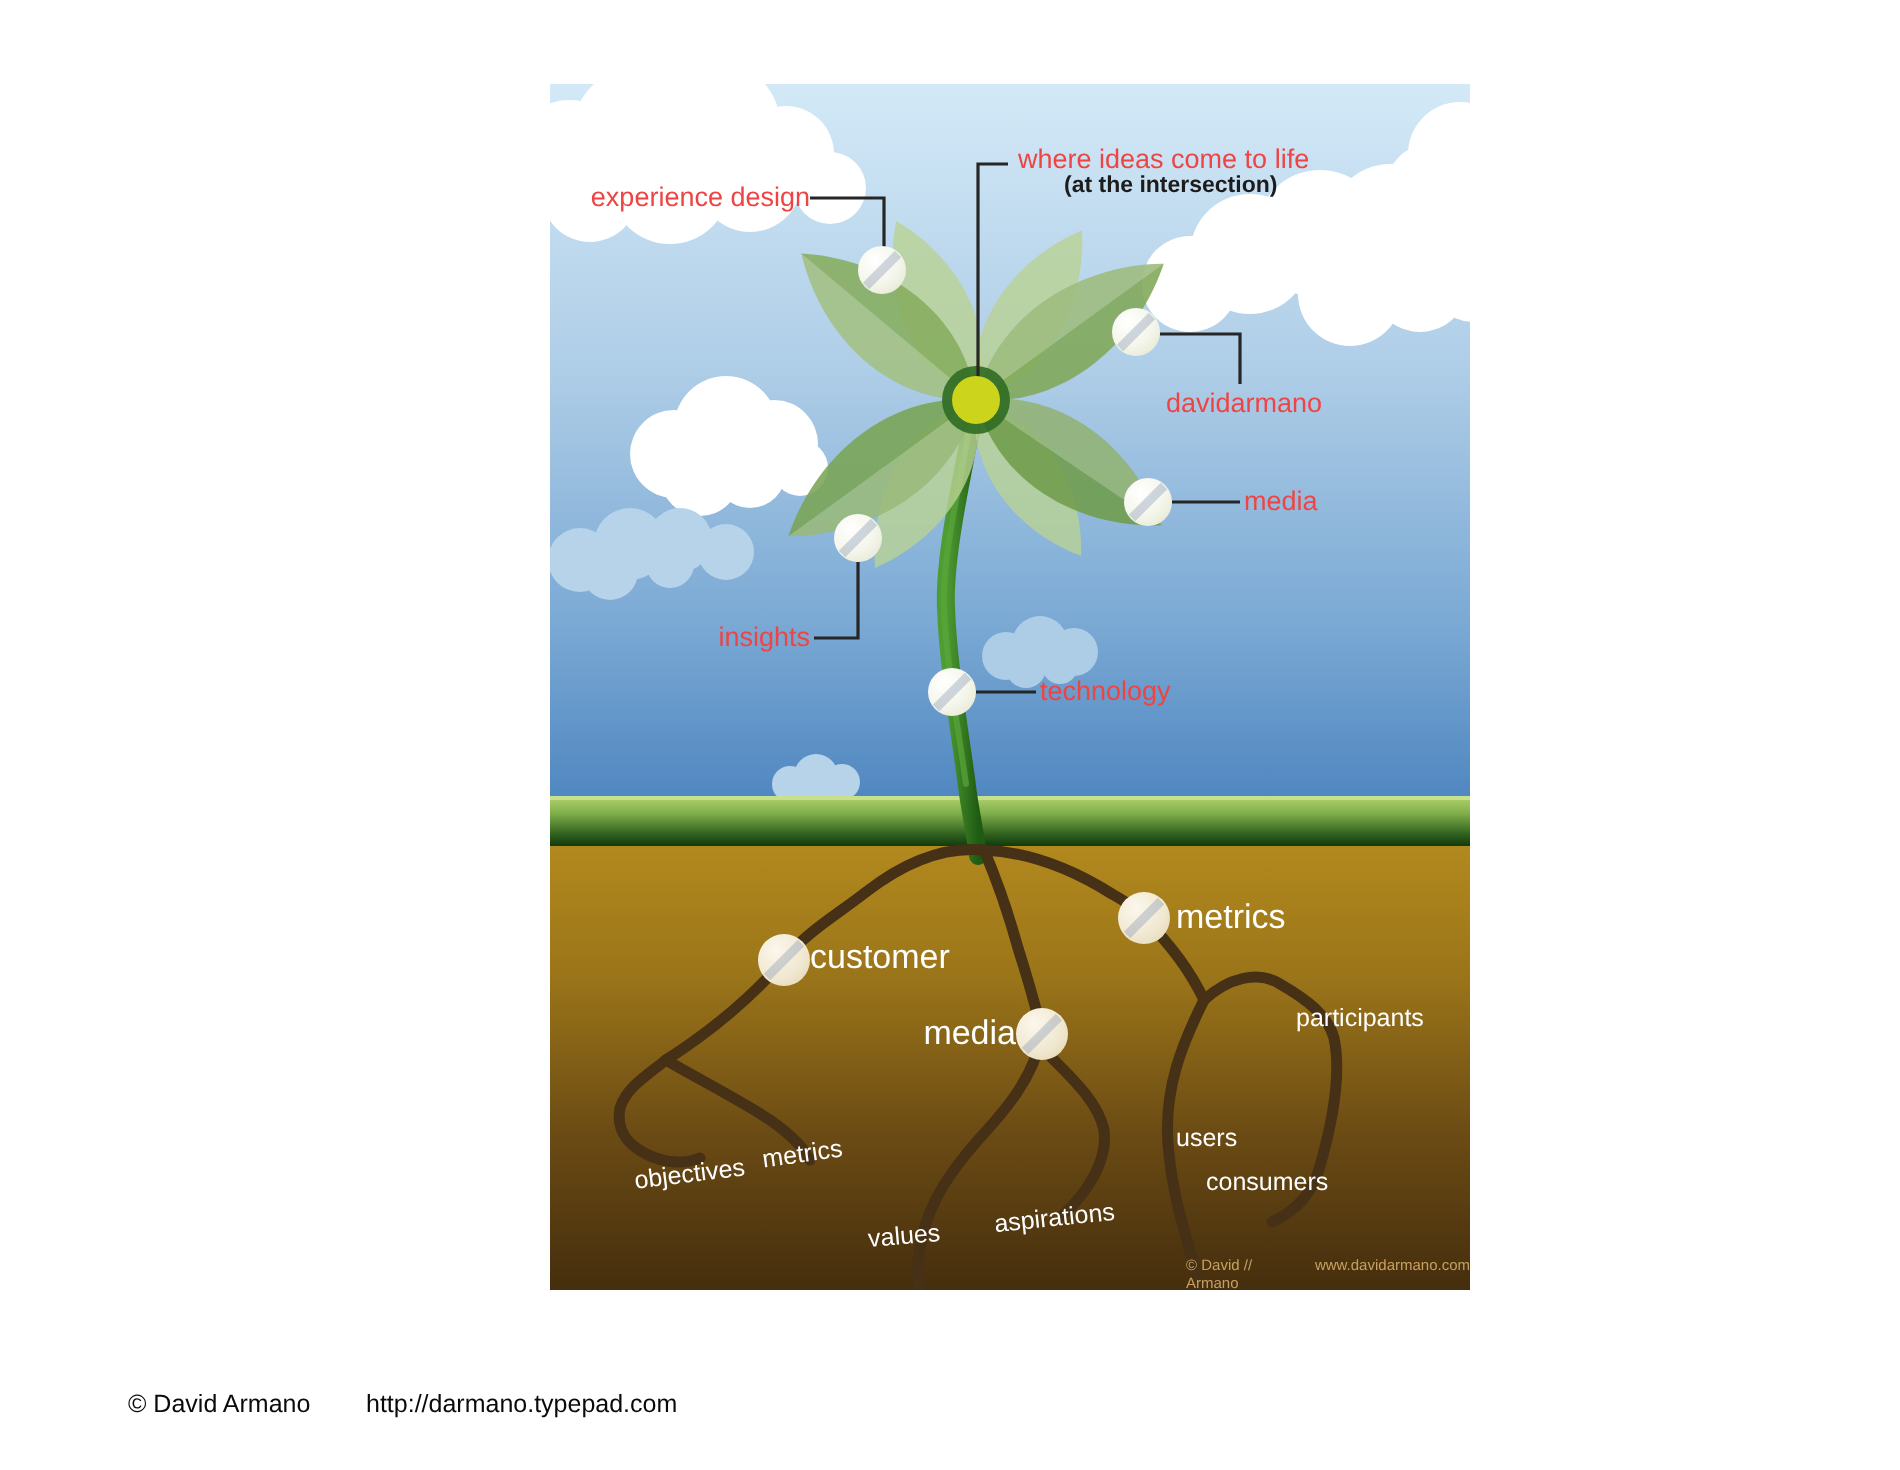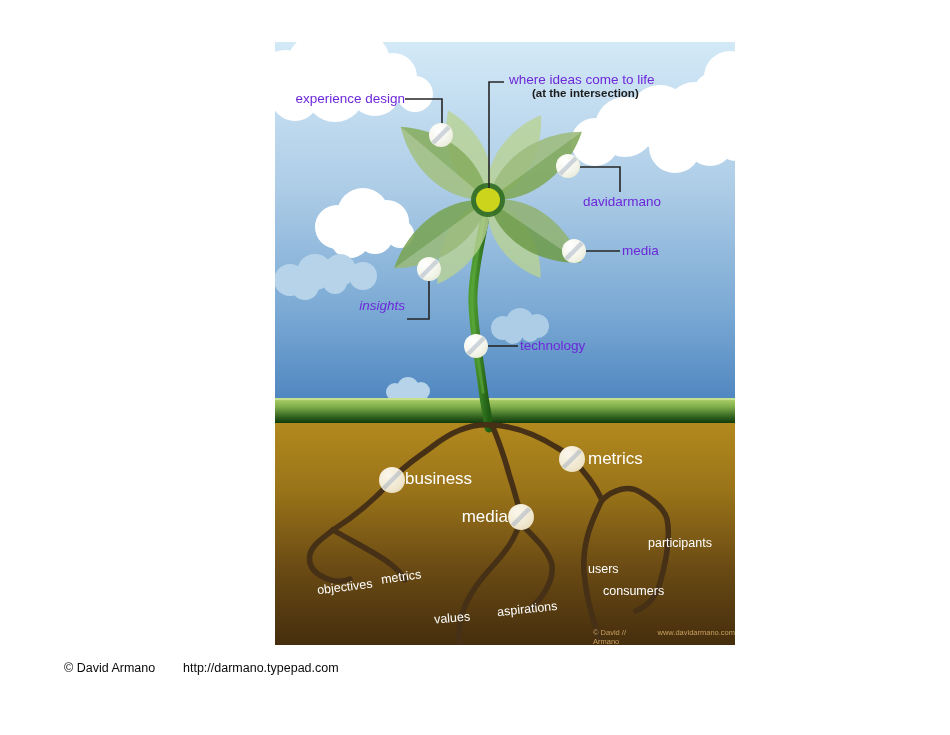--- a/index.html
+++ b/index.html
@@ -1,26 +1,26 @@
 <!DOCTYPE html>
 <html><head>
 <meta charset="utf-8">
 <style>
   html,body{margin:0;padding:0;background:#ffffff;}
   #page{position:relative;width:950px;height:735px;background:#ffffff;overflow:hidden;
         font-family:"Liberation Sans",sans-serif;}
   #artwork{position:absolute;left:275px;top:42px;width:460px;height:603px;overflow:hidden;}
   #artwork svg{position:absolute;left:0;top:0;}
   .lbl{position:absolute;white-space:nowrap;pointer-events:none;}
-  .sky-lbl{color:#6d28d9;font-size:13.5px;font-weight:500;}
+  .sky-lbl{color:#ef4444;font-size:13.5px;font-weight:500;}
   .sky-sub{color:#1c1c1c;font-size:11.5px;font-weight:700;padding-left:23px;}
   .soil-lg{color:#ffffff;font-size:17px;font-weight:400;}
   .soil-sm{color:#ffffff;font-size:12.5px;font-weight:400;}
   .credit{position:absolute;left:318px;top:586px;color:#c8a060;font-size:7.5px;display:flex;gap:18px;}
-  .footer-txt{position:absolute;color:#0a0a0a;font-size:12.5px;}
+  .footer-txt{position:absolute;color:#0a0a0a;font-size:12.5px;margin-top:34px;}
   .ra{text-align:right;}
 </style>
 </head>
 <body>
 
 <div id="page">
 
   <div id="artwork">
 
     <svg width="460" height="603" viewBox="0 0 460 603">
@@ -186,27 +186,27 @@
       <use href="#nd" x="299" y="209"></use>
       <use href="#nd" x="154" y="227"></use>
       <use href="#nd" x="201" y="304"></use>
     </svg>
 
     <div class="lbl sky-lbl ra" style="left:10px;top:49px;width:120px;">experience design</div>
     <div class="lbl sky-lbl" style="left:234px;top:30px;">where ideas come to life</div>
     <div class="lbl sky-sub" style="left:234px;top:45px;">(at the intersection)</div>
     <div class="lbl sky-lbl" style="left:308px;top:152px;">davidarmano</div>
     <div class="lbl sky-lbl" style="left:347px;top:201px;">media</div>
-    <div class="lbl sky-lbl ra" style="left:60px;top:256px;width:70px;font-style:italic;">insights</div>
+    <div class="lbl sky-lbl ra" style="left:60px;top:269px;width:70px;">insights</div>
     <div class="lbl sky-lbl" style="left:245px;top:296px;">technology</div>
 
     <div class="lbl soil-lg" style="left:313px;top:407px;">metrics</div>
-    <div class="lbl soil-lg" style="left:130px;top:427px;">business</div>
+    <div class="lbl soil-lg" style="left:130px;top:427px;">customer</div>
     <div class="lbl soil-lg ra" style="left:143px;top:465px;width:90px;">media</div>
-    <div class="lbl soil-sm" style="left:373px;top:494px;">participants</div>
+    <div class="lbl soil-sm" style="left:373px;top:460px;">participants</div>
     <div class="lbl soil-sm" style="left:313px;top:520px;">users</div>
     <div class="lbl soil-sm" style="left:328px;top:542px;">consumers</div>
     <div class="lbl soil-sm" style="left:106px;top:528px;transform:rotate(-8deg);">metrics</div>
     <div class="lbl soil-sm" style="left:42px;top:538px;transform:rotate(-7deg);">objectives</div>
     <div class="lbl soil-sm" style="left:159px;top:569px;transform:rotate(-5deg);">values</div>
     <div class="lbl soil-sm" style="left:222px;top:560px;transform:rotate(-6deg);">aspirations</div>
 
     <div class="credit">
       <span>© David // Armano</span>
       <span>www.davidarmano.com</span>

